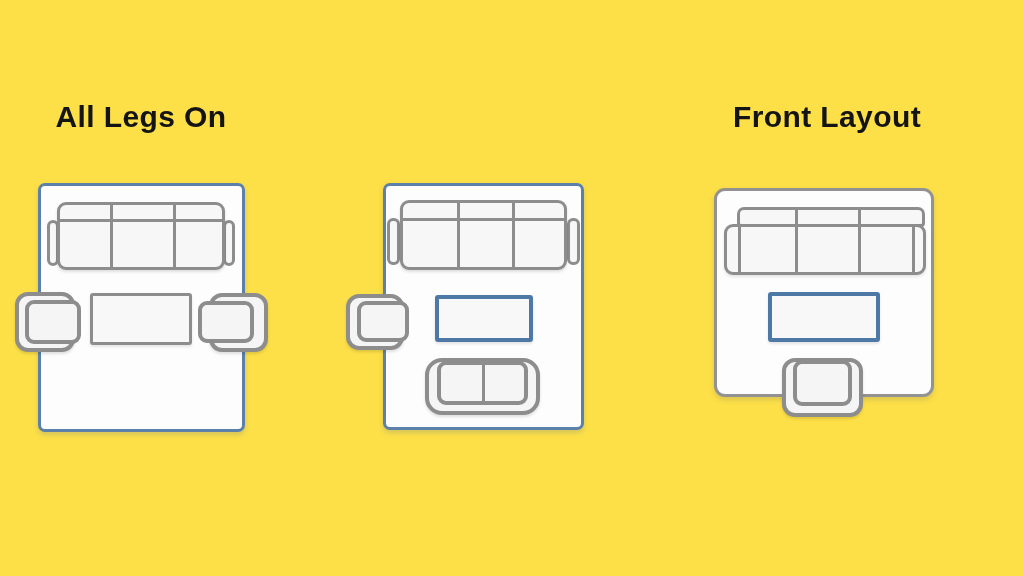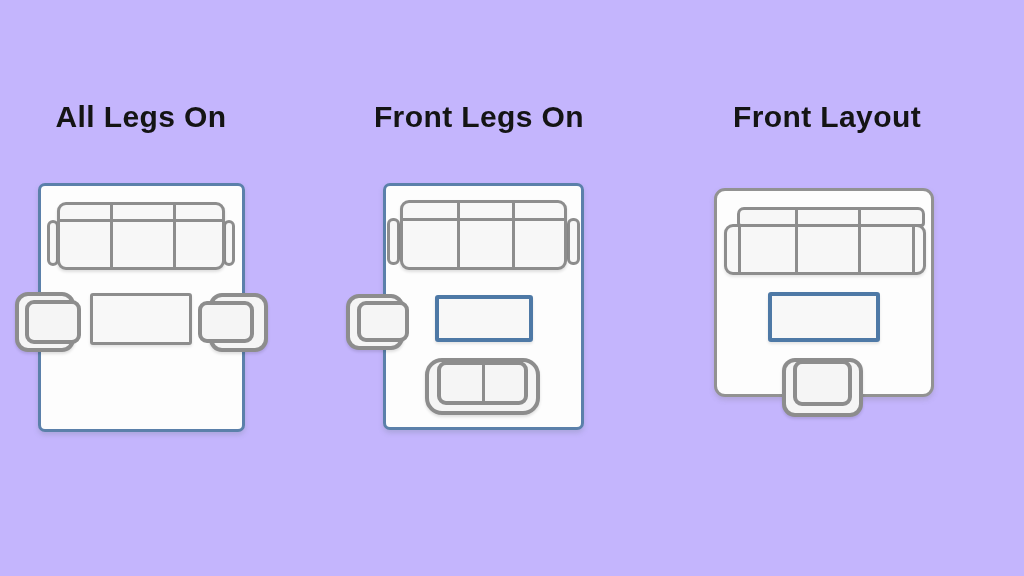--- a/index.html
+++ b/index.html
@@ -1,17 +1,17 @@
 <!DOCTYPE html>
 <html><head>
 <meta charset="utf-8">
 <style>
   html,body{margin:0;padding:0;background:#ffffff;}
   .stage{
-    position:relative;width:1024px;height:576px;background:#c4b5fd;
+    position:relative;width:1024px;height:576px;background:#fde047;
     font-family:"Liberation Sans",sans-serif;overflow:hidden;
   }
   .diagram{position:absolute;inset:0;}
   .title{
     position:absolute;text-align:center;font-weight:700;font-size:30px;
     line-height:34px;color:#141414;letter-spacing:.4px;
   }
   
   .rug{
     position:absolute;box-sizing:border-box;background:#fdfdfd;
@@ -64,21 +64,20 @@
 
     <div class="abs g3 coffee-table" style="left:90px;top:293px;width:102px;height:52px;"></div>
 
     <div class="abs" style="left:198px;top:292px;width:70px;height:60px;">
       <div class="abs g4 chair-outer" style="left:11px;top:1px;width:59px;height:59px;"></div>
       <div class="abs g4 chair-inner" style="left:0;top:9px;width:56px;height:42px;"></div>
     </div>
   </div>
 
   <div class="diagram">
-    <div class="title" style="left:348px;top:100px;width:262px;">Front Legs On</div>
 
     <div class="rug" style="left:383px;top:183px;width:201px;height:247px;"></div>
 
     <div class="abs" style="left:385px;top:198px;width:197px;height:74px;">
       <div class="abs g3 fill arm" style="left:2px;top:20px;width:13px;height:47px;"></div>
       <div class="abs g3 fill arm" style="left:182px;top:20px;width:13px;height:47px;"></div>
       <div class="abs g3 fill sofa-body" style="left:15px;top:2px;width:167px;height:70px;">
         <div class="hline" style="top:15px;"></div>
         <div class="vline" style="left:54px;"></div>
         <div class="vline" style="left:109px;"></div>

